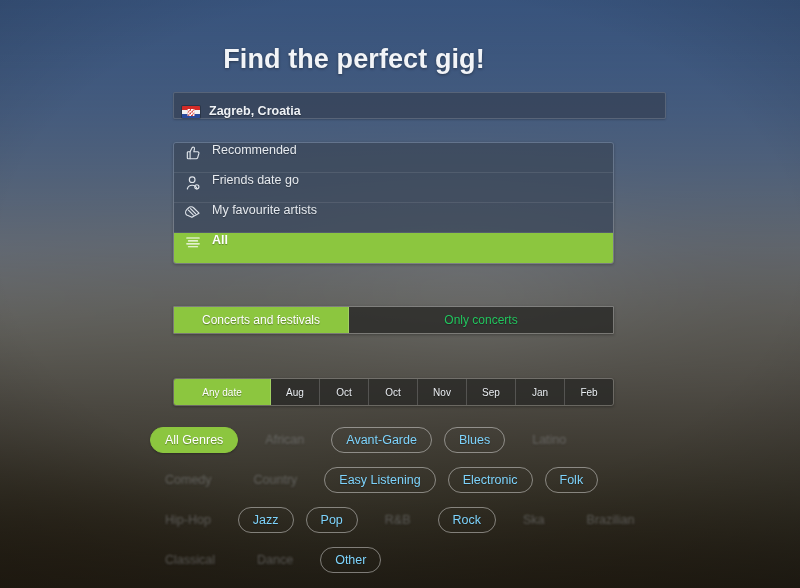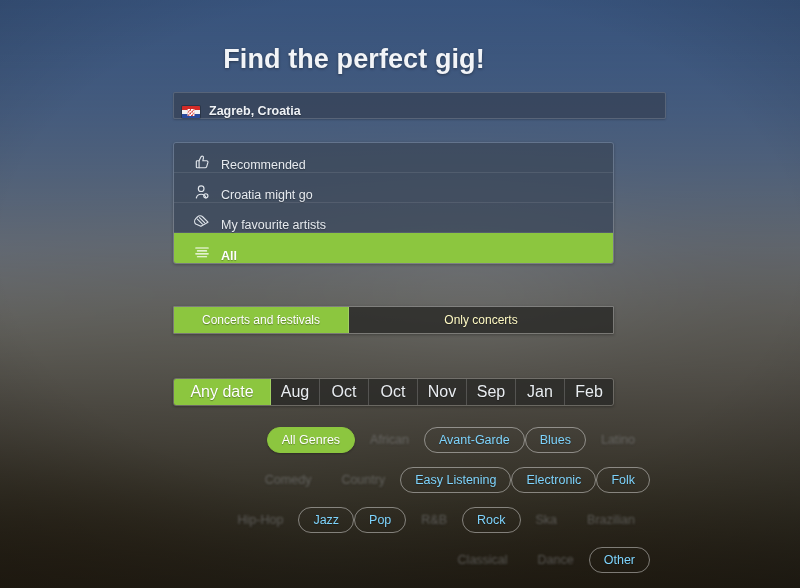--- a/index.html
+++ b/index.html
@@ -85,21 +85,21 @@
   }
 
   
   #filter-list{
     position:absolute; left:173px; top:142px; width:441px;
     border:1px solid rgba(255,255,255,.14);
     border-radius:3px; overflow:hidden;
     box-shadow:0 1px 3px rgba(0,0,0,.25);
   }
   .filter-row{
-    height:30px; display:flex; align-items:flex-end; padding-left:18px;
+    height:30px; display:flex; align-items:flex-start; padding-left:9px;
     background:rgba(58,70,88,.74);
     border-bottom:1px solid rgba(255,255,255,.09);
     cursor:pointer;
   }
   .filter-row:last-child{border-bottom:none;}
   .filter-row.active{ background:#8cc63f;font-weight:bold; }
   .filter-row .ic{ width:20px; height:20px; flex:0 0 auto; display:block; }
   .filter-row .lbl{
     margin-left:9px; font-size:12.5px; color:#e6eaef;
     text-shadow:0 1px 1px rgba(0,0,0,.3);
@@ -108,55 +108,55 @@
 
   
   #type-seg{
     position:absolute; left:173px; top:306px; width:441px; height:28px;
     display:flex; border:1px solid rgba(255,255,255,.18);
     border-radius:1px; overflow:hidden;
     box-shadow:0 1px 3px rgba(0,0,0,.3);
   }
   #type-seg .seg{
     display:flex; align-items:center; justify-content:center;
-    font-size:12px; color:#fef9c3; cursor:pointer;
+    font-size:12px; color:#22c55e; cursor:pointer;
     background:rgba(40,40,38,.80);
     border-right:1px solid rgba(255,255,255,.18);
     text-shadow:0 1px 1px rgba(0,0,0,.35);
   }
   #type-seg .seg:last-child{border-right:none;}
   #type-seg .seg.active{ background:#8cc63f; color:#fff; }
   #type-seg .seg:nth-child(1){ flex:0 0 175px; }
   #type-seg .seg:nth-child(2){ flex:1; }
   #type-seg .seg:nth-child(3){ flex:1; }
 
   
   #date-seg{
     position:absolute; left:173px; top:378px; width:441px; height:28px;
     display:flex; border:1px solid rgba(255,255,255,.18);
     border-radius:3px; overflow:hidden;
     box-shadow:0 1px 3px rgba(0,0,0,.3);
   }
   #date-seg .seg{
     display:flex; align-items:center; justify-content:center;
-    font-size:16px; color:#e9edf1; cursor:pointer; flex:1;
+    font-size:10px; color:#e9edf1; cursor:pointer; flex:1;
     background:rgba(40,40,38,.80);
     border-right:1px solid rgba(255,255,255,.18);
     text-shadow:0 1px 1px rgba(0,0,0,.35);
   }
   #date-seg .seg:last-child{border-right:none;}
   #date-seg .seg.active{ background:#8cc63f; color:#fff; flex:0 0 97px; }
 
   
   #genre-area{
     position:absolute; left:150px; top:420px; width:500px; height:168px;
   }
   .genre-row{
-    display:flex; align-items:center; justify-content:flex-end;
-    height:40px; 
+    display:flex; align-items:center; justify-content:flex-start;
+    height:40px; gap:12px;
   }
   .pill{
     display:inline-flex; align-items:center; justify-content:center;
     height:26px; padding:0 14px;
     border-radius:14px; font-size:12.5px;
     color:#7dd3fc; border:1px solid rgba(255,255,255,.42);
     background:transparent; cursor:pointer; white-space:nowrap;
     text-shadow:0 1px 1px rgba(0,0,0,.3);
   }
   .pill.active{
@@ -201,21 +201,21 @@
     </div>
 
     <div class="filter-row">
       <span class="ic">
         <svg viewBox="0 0 24 24" width="20" height="20" fill="none" stroke="#dfe4ea" stroke-width="1.4" stroke-linecap="round" stroke-linejoin="round">
           <circle cx="11" cy="8" r="3.4"></circle>
           <path d="M5.2 19.2 a6 6 0 0 1 11.6 0"></path>
           <circle cx="16.6" cy="16.6" r="2.5" fill="none"></circle>
         </svg>
       </span>
-      <span class="lbl">Croatia might go</span>
+      <span class="lbl">Friends date go</span>
     </div>
 
     <div class="filter-row">
       <span class="ic">
         <svg viewBox="0 0 24 24" width="20" height="20" fill="none" stroke="#dfe4ea" stroke-width="1.4" stroke-linecap="round" stroke-linejoin="round">
           <path d="M4.5 14.5 a4.6 4.6 0 0 1 0-6.5 l2-2 a4.6 4.6 0 0 1 6.5 0 l6.2 6.2 -8.5 5.0 z"></path>
           <path d="M6.5 8.5 l6 6"></path>
           <path d="M9 6.8 l6 6"></path>
         </svg>
       </span>

